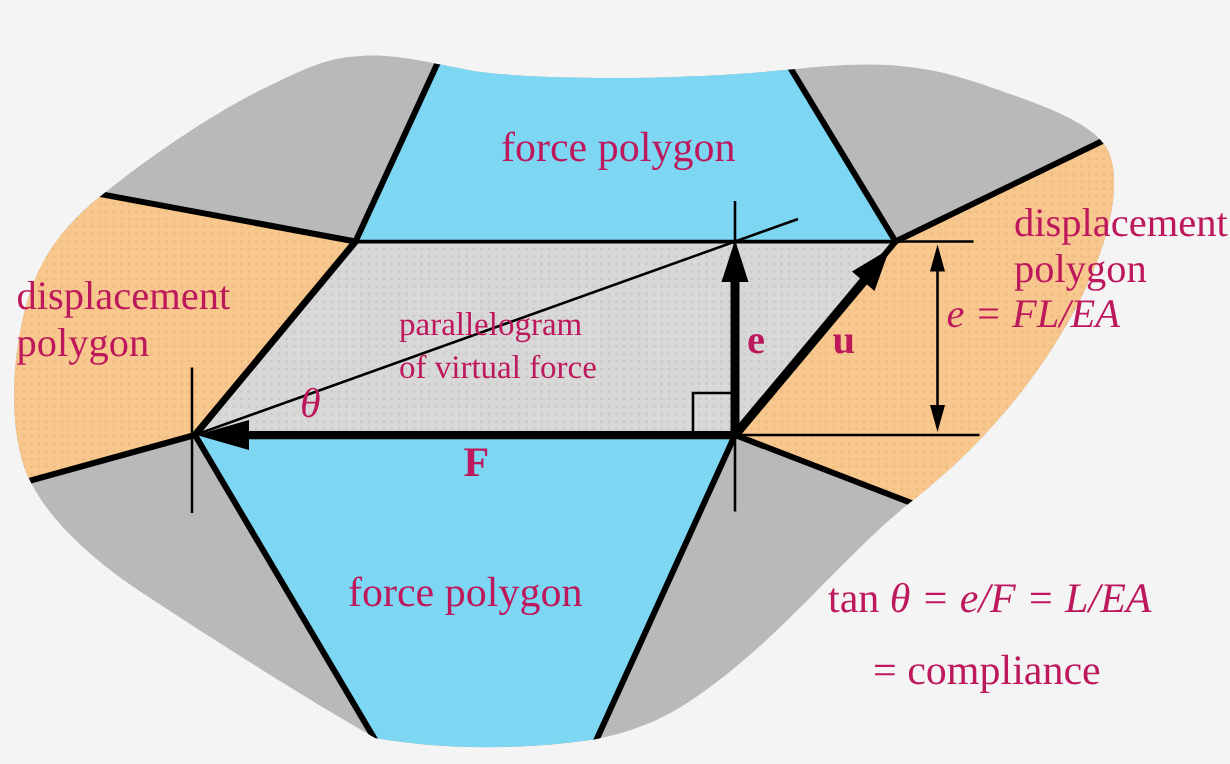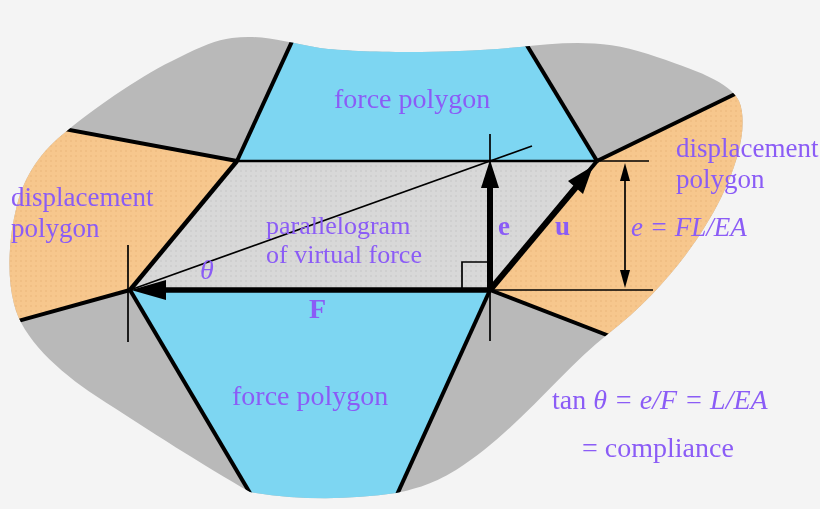--- a/index.html
+++ b/index.html
@@ -1,17 +1,17 @@
 <!DOCTYPE html>
 <html><head>
 <meta charset="utf-8">
 <style>
   html,body{margin:0;padding:0;background:#f4f4f4;}
   #stage{position:relative;width:820px;height:509px;overflow:hidden;
-         font-family:"Liberation Serif","DejaVu Serif",serif;color:#8b5cf6;}
+         font-family:"Liberation Serif","DejaVu Serif",serif;color:#be185d;}
   #stage svg{position:absolute;left:0;top:0;}
   .lbl{position:absolute;white-space:nowrap;line-height:1.12;}
   .serif27{font-size:27px;}
   .serif28{font-size:28px;}
   .it{font-style:italic;}
   .bold{font-weight:bold;}
   .edge{stroke:#000;fill:none;}
   .thin{stroke:#000;stroke-width:1.7;fill:none;}
   .head{fill:#000;stroke:none;}
   .two-line{line-height:31px;}
@@ -131,34 +131,34 @@
   <div class="lbl serif27 two-line" style="left:11px;top:182px;">
     <div>displacement</div>
     <div>polygon</div>
   </div>
 
   <div class="lbl serif27 two-line" style="left:676px;top:133px;">
     <div>displacement</div>
     <div>polygon</div>
   </div>
 
-  <div class="lbl" style="left:266px;top:211px;font-size:26px;line-height:29px;">
+  <div class="lbl" style="left:266px;top:201px;font-size:22px;line-height:29px;">
     <div>parallelogram</div>
     <div>of virtual force</div>
   </div>
 
   <div class="lbl serif28 it" style="left:200px;top:254px;">θ</div>
 
   <div class="lbl serif28 bold" style="left:309px;top:293px;">F</div>
 
   <div class="lbl serif27 bold" style="left:498px;top:211px;">e</div>
 
   <div class="lbl serif27 bold" style="left:555px;top:211px;">u</div>
 
-  <div class="lbl serif27 it" style="left:631px;top:212px;">e = FL/EA</div>
+  <div class="lbl serif27 it" style="left:631px;top:194px;">e = FL/EA</div>
 
   <div class="lbl serif28" style="left:552px;top:384px;">
     <span>tan </span><span class="it">θ = e/F = L/EA</span>
   </div>
 
   <div class="lbl serif28" style="left:582px;top:432px;">= compliance</div>
 
 </div>
 
 </body></html>

